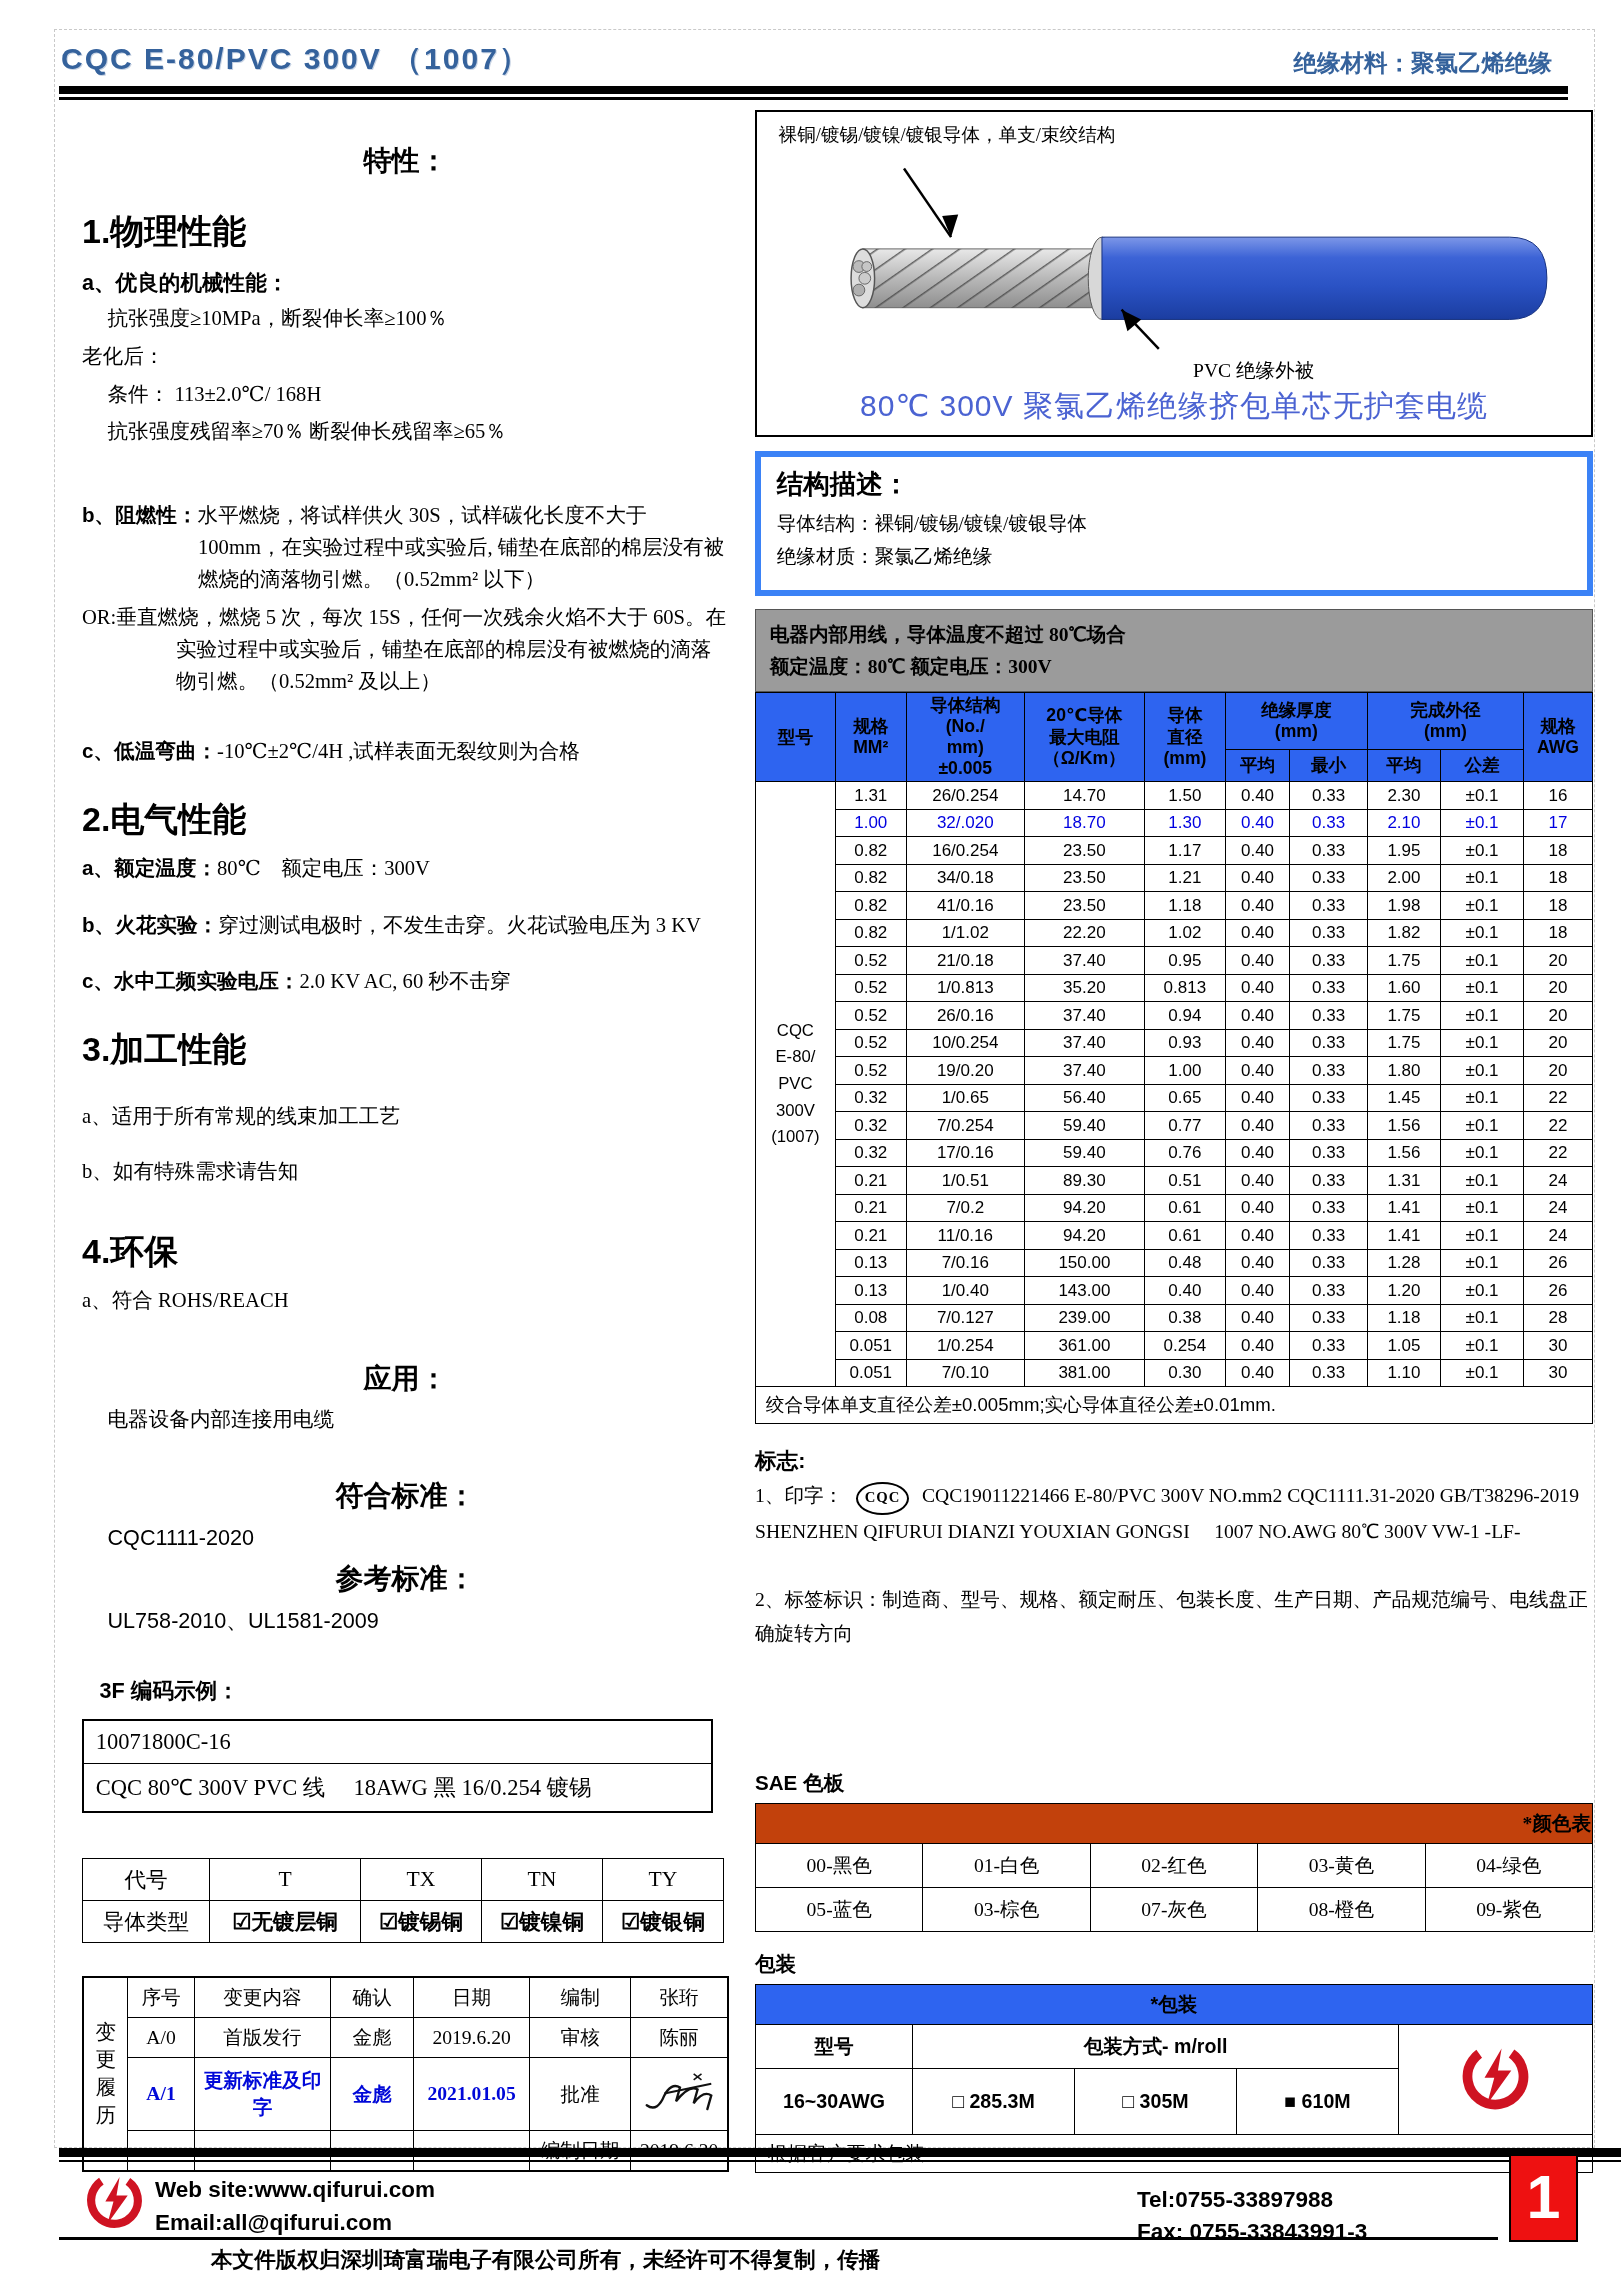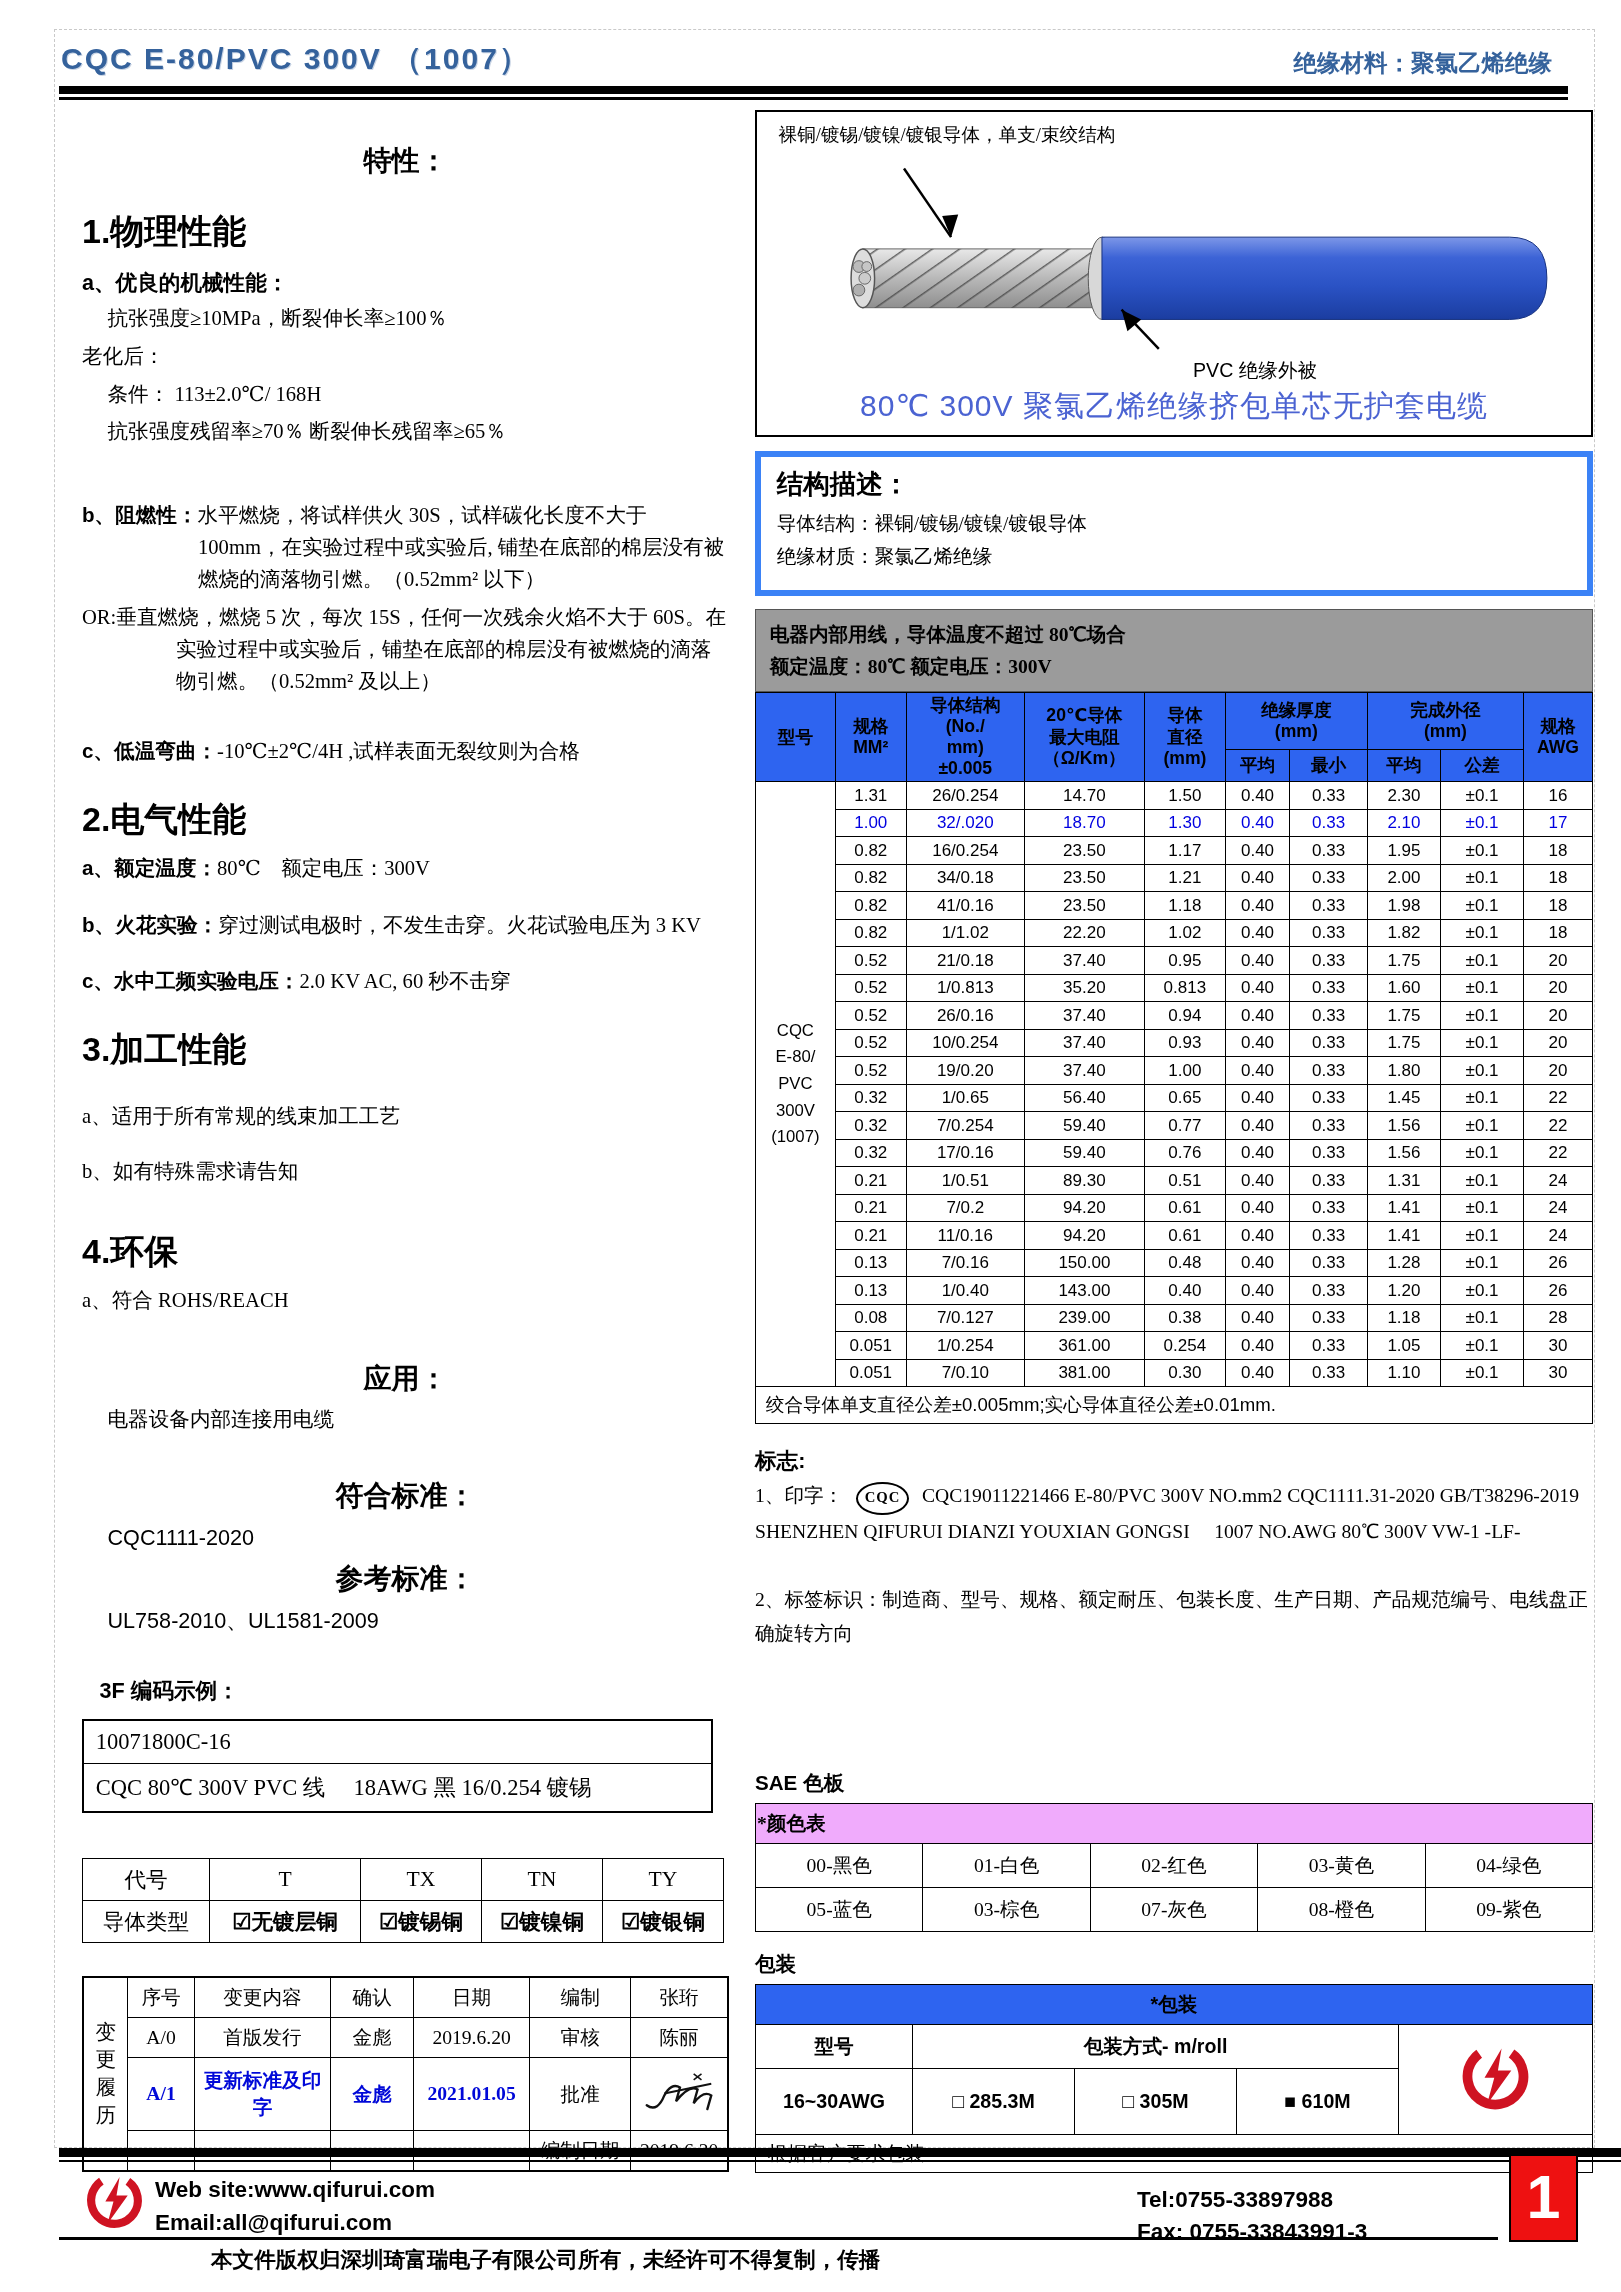--- a/index.html
+++ b/index.html
@@ -37,21 +37,21 @@
   .dh-table td{height:39px;text-align:center;font-family:"Liberation Serif",serif;}
   .dh-table .chk{font-family:"Liberation Sans",sans-serif;font-weight:bold;}
   
   .rev-table{margin-top:33px;width:647px;font-size:19.6px;border:2px solid #000;}
   .rev-table td{text-align:center;padding:2px 3.9px;height:35px;font-family:"Liberation Serif",serif;}
   .rev-side{width:37px;font-size:20.6px;line-height:1.35;}
   .rev-blue{color:#0008d8;font-weight:bold;}
   
   .diagram-box{position:relative;border:2px solid #000;height:323px;}
   .diag-label1{position:absolute;left:21.6px;top:9.8px;font-size:18.6px;font-family:"Liberation Serif",serif;}
-  .diag-label2{position:absolute;left:436px;top:245px;font-size:19.6px;font-family:Liberation Sans, sans-serif;}
+  .diag-label2{position:absolute;left:436px;top:245px;font-size:19.6px;font-family:Liberation Serif, serif;}
   .diag-caption{position:absolute;left:0;right:0;bottom:7.8px;text-align:center;font-size:30px;
                 color:#4b63d2;letter-spacing:1px;}
   .struct-box{border:6px solid #3b82f6;margin-top:13.7px;padding:5.9px 15.7px 13.7px 15.7px;}
   .struct-box .t{font-size:26.5px;font-weight:bold;margin:3.9px 0 7.8px 0;}
   .struct-box .l{font-size:19.6px;font-family:"Liberation Serif",serif;margin:5.9px 0;}
   .use-band{background:#9b9b9b;border:1px solid #555;margin-top:13.7px;padding:5.9px 13.7px;}
   .use-band .l{font-size:19.6px;font-family:"Liberation Serif",serif;font-weight:bold;margin:4.9px 0;}
   
   .spec-table{width:838px;table-layout:fixed;}
   .spec-table th{background:#2e64f0;font-size:17.6px;font-weight:bold;padding:2px 1px;line-height:1.2;}
@@ -62,21 +62,21 @@
   .foot-note{border:1px solid #000;border-top:none;font-size:18.6px;padding:4.9px 9.8px;
              font-family:Liberation Sans, sans-serif;}
   
   .mark-title{font-size:21.6px;font-weight:bold;margin:21.6px 0 2px 0;}
   .mark-line{font-size:19.6px;font-family:"Liberation Serif",serif;line-height:1.75;margin:3.9px 0;}
   .cqc-logo{display:inline-block;border:2.9px double #000;border-radius:50%;padding:1px 6.9px 2.9px 6.9px;
             font-size:14.7px;font-weight:bold;letter-spacing:1px;margin:0 7.8px;}
   
   .sec-title{font-size:20.6px;font-weight:bold;margin:25.5px 0 5.9px 0;}
   .color-table{width:838px;font-size:19.6px;table-layout:fixed;}
-  .color-table .head{background:#f0abfc;font-weight:bold;text-align:left;height:37px;}
+  .color-table .head{background:#c2410c;font-weight:bold;text-align:right;height:37px;}
   .color-table td{text-align:center;height:41px;font-family:"Liberation Serif",serif;}
   .pack-table{width:838px;font-size:19.6px;table-layout:fixed;}
   .pack-table .head{background:#2e64f0;font-weight:bold;text-align:center;height:37px;}
   .pack-table td{text-align:center;height:41px;}
   .pack-table .opt{font-weight:bold;height:63px;}
   .pack-table .note{text-align:left;padding-left:11.8px;font-family:"Liberation Serif",serif;height:35px;}
   
   .foot-bar1{position:absolute;left:59px;top:2148px;width:1562px;height:8.8px;background:#000;}
   .foot-bar2{position:absolute;left:59px;top:2160px;width:1562px;height:2px;background:#000;}
   .foot-logo{position:absolute;left:84px;top:2170px;}

